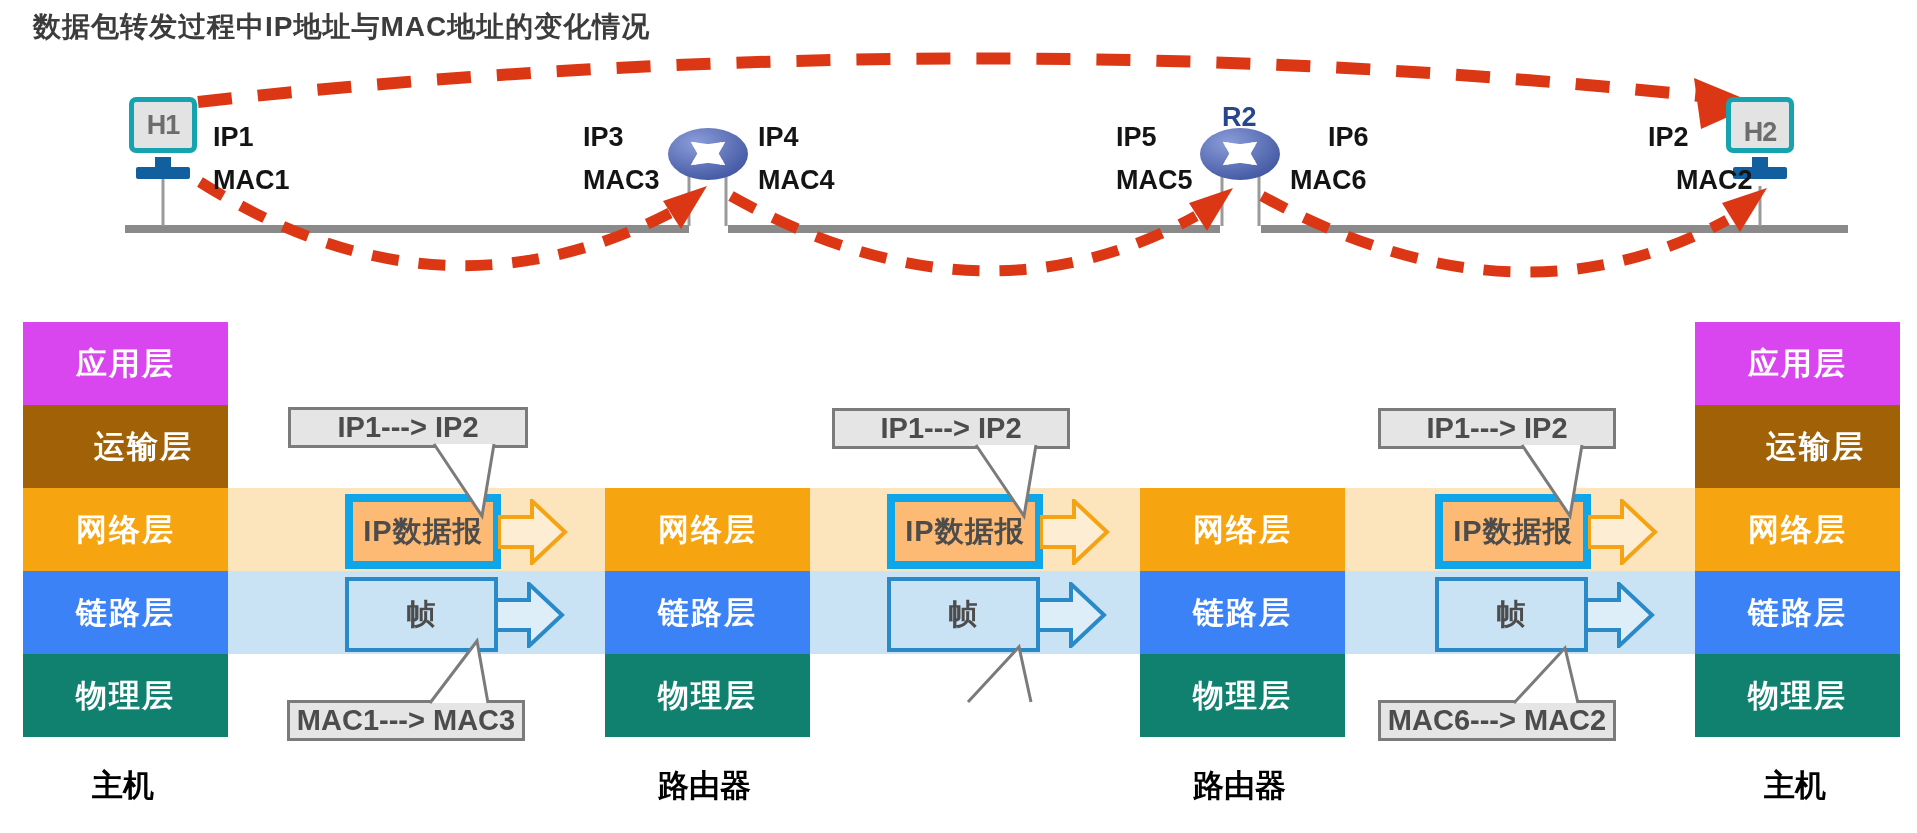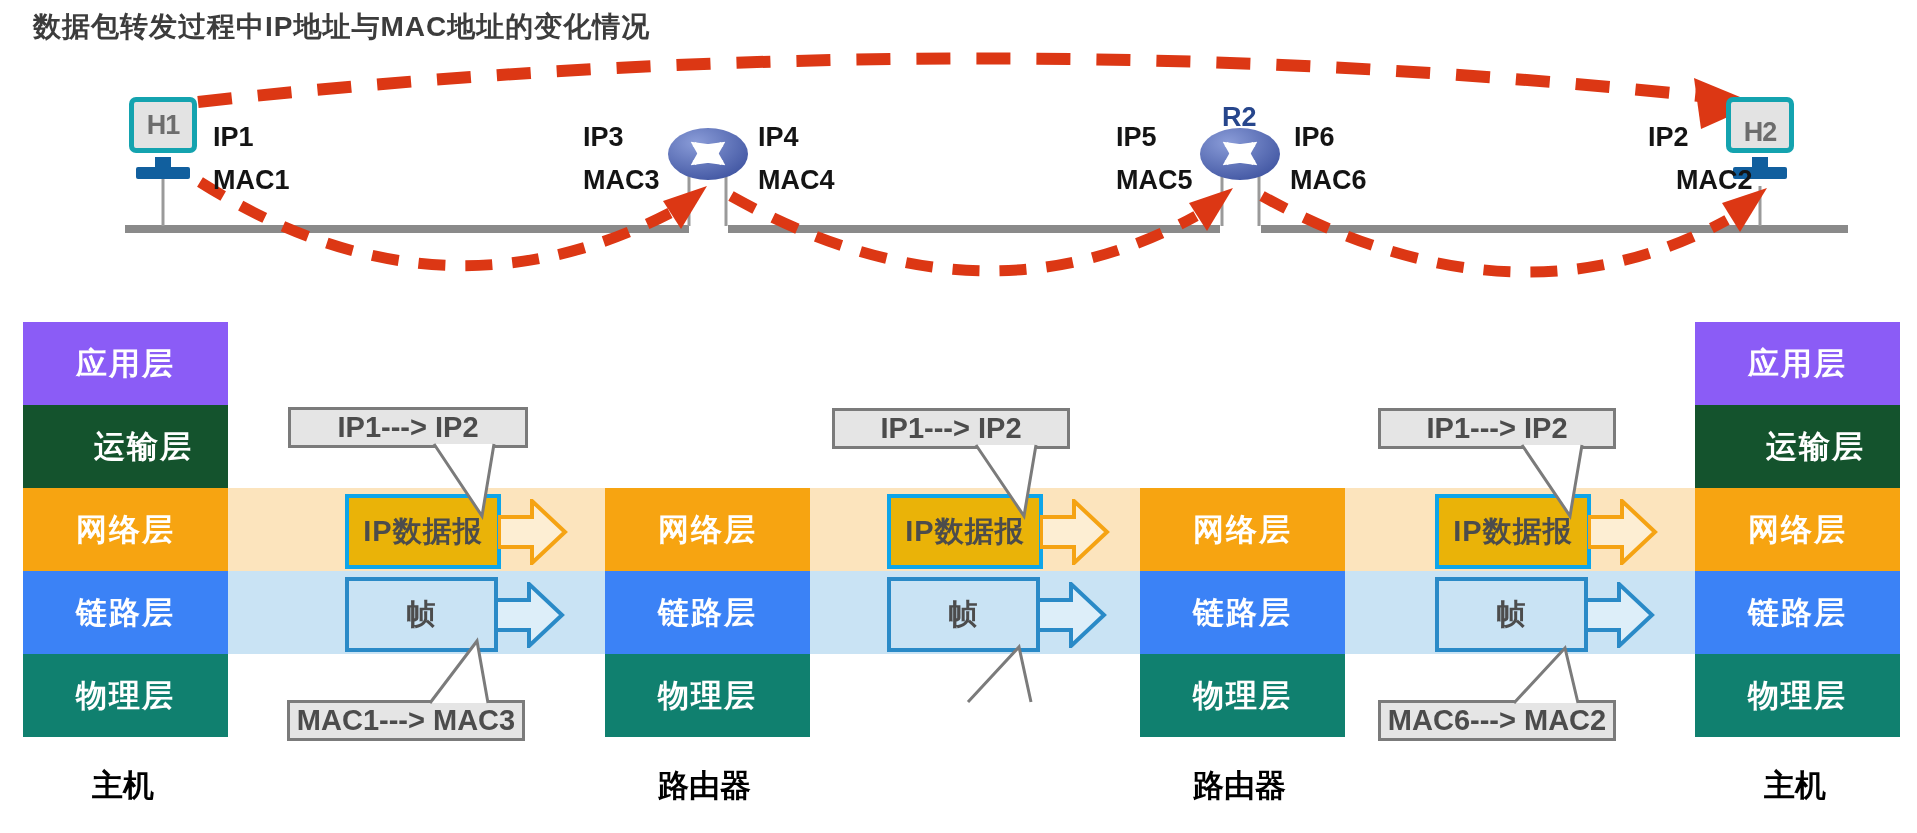--- a/index.html
+++ b/index.html
@@ -29,30 +29,30 @@
 
   
   .band{left:228px;width:1467px;height:83px;z-index:1;}
   #band-network{top:488px;background:#fce4bd;}
   #band-link{top:571px;background:#c9e3f4;}
 
   
   .stack{width:205px;z-index:2;}
   .layer{height:83px;display:flex;align-items:center;justify-content:center;
          color:#fff;font-weight:bold;font-size:31px;letter-spacing:2px;}
-  .l-app{background:#8b5cf6;}
-  .l-trans{background:#14532d;padding-left:36px;}
+  .l-app{background:#d946ef;}
+  .l-trans{background:#a16207;padding-left:36px;}
   .l-net{background:#f7a411;}
   .l-link{background:#3b82f6;}
   .l-phys{background:#10806f;}
 
   
   .pbox{box-sizing:border-box;display:flex;align-items:center;justify-content:center;
         font-weight:bold;font-size:29px;color:#4c4c4c;z-index:3;letter-spacing:1px;}
-  .pbox.orange{border:4px solid #0ea5e9;background:#eab308;}
+  .pbox.orange{border:8px solid #0ea5e9;background:#fdba74;}
   .pbox.blue{border:4px solid #2a8ac7;background:#c9e3f4;}
   .pdu-arrow{z-index:3;}
 
   
   .callout{box-sizing:border-box;background:#e5e5e5;border:3px solid #7b7b7b;display:flex;
            align-items:center;justify-content:center;font-weight:bold;font-size:29px;
            color:#4c4c4c;z-index:4;white-space:nowrap;}
 
   .footer-label{font-size:31px;font-weight:bold;color:#000;z-index:2;white-space:nowrap;}
 </style>
@@ -137,21 +137,21 @@
           <path d="M0,0 L10,5 L0,10 z" fill="#fff"></path>
         </marker>
       </defs>
       <ellipse cx="42" cy="28" rx="40" ry="26" fill="url(#rg2)"></ellipse>
       <path d="M28,37 L56,18" stroke="#fff" stroke-width="5" marker-start="url(#ah2)" marker-end="url(#ah2)"></path>
       <path d="M28,18 L56,37" stroke="#fff" stroke-width="5" marker-start="url(#ah2)" marker-end="url(#ah2)"></path>
     </svg>
   </div>
   <div class="abs addr" style="left:1116px;top:122px;">IP5</div>
   <div class="abs addr" style="left:1116px;top:165px;">MAC5</div>
-  <div class="abs addr" style="left:1294px;top:122px;">IP6</div>
+  <div class="abs addr" style="left:1328px;top:122px;">IP6</div>
   <div class="abs addr" style="left:1290px;top:165px;">MAC6</div>
 
   <div class="abs monitor" style="left:1726px;top:97px;align-items:flex-end;">
     <span class="scr">H2</span>
   </div>
   <div class="abs stand-neck" style="left:1752px;top:157px;"></div>
   <div class="abs stand-base" style="left:1733px;top:167px;"></div>
   <div class="abs addr" style="left:1648px;top:122px;">IP2</div>
   <div class="abs addr" style="left:1648px;top:165px;margin-left:28px;">MAC2</div>
 

